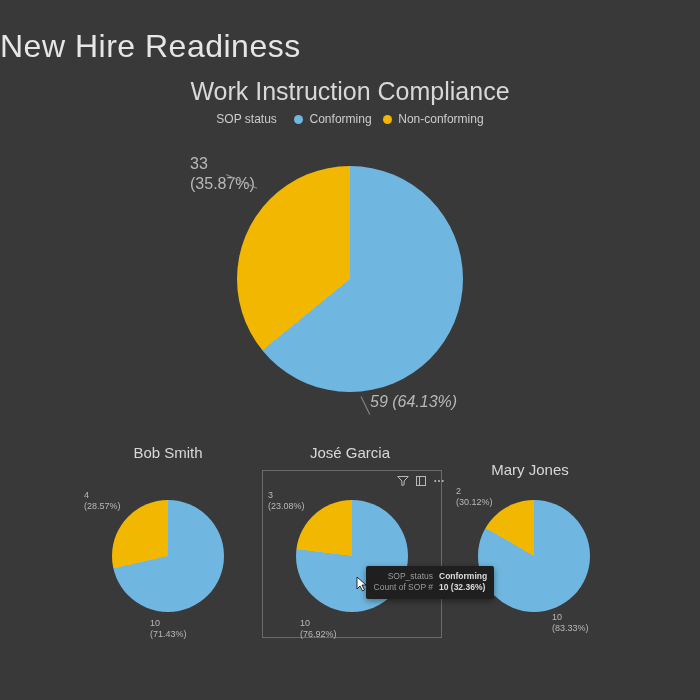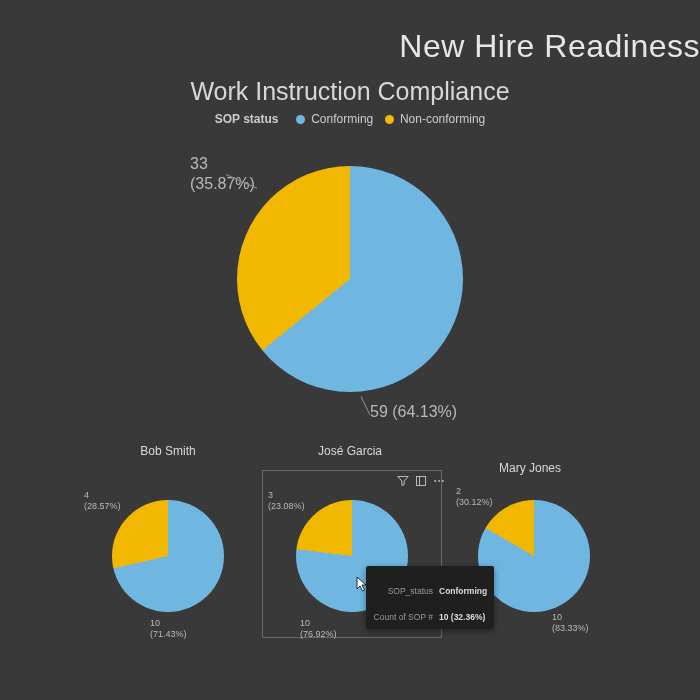--- a/index.html
+++ b/index.html
@@ -6,65 +6,65 @@
     margin: 0;
     padding: 0;
     width: 700px;
     height: 700px;
     background: #393939;
     font-family: "Segoe UI", Arial, sans-serif;
     color: #e6e6e6;
     overflow: hidden;
   }
   .page-title {
-    text-align: right;
+    text-align: left;
     font-size: 32px;
     font-weight: 300;
     margin-top: 28px;
     letter-spacing: 0.5px;
   }
   .subtitle {
     text-align: center;
     font-size: 25px;
     margin-top: 12px;
     color: #d8d8d8;
   }
   .legend {
     text-align: center;
     font-size: 12px;
     margin-top: 6px;
     color: #cccccc;
   }
-  .legend .lbl { font-weight: 700; margin-right: 6px; }
+  .legend .lbl { font-weight: 400; margin-right: 6px; }
   .swatch {
     display: inline-block;
     width: 9px; height: 9px; border-radius: 50%;
     margin: 0 3px 0 8px; vertical-align: middle;
   }
   .charts { position: relative; width: 700px; }
   .pie-wrap { position: absolute; }
   .pie { border-radius: 50%; }
   .dlabel { position: absolute; font-size: 16px; color: #b8b8b8; line-height: 1.25; white-space: nowrap; }
   .dlabel.sm { font-size: 9px; }
-  .name { position: absolute; font-size: 12px; color: #d8d8d8; text-align:center; }
+  .name { position: absolute; font-size: 15px; color: #d8d8d8; text-align:center; }
   .sel-box { position: absolute; border: 1px solid #6a6a6a; }
   .toolbar { position: absolute; display: flex; gap: 6px; }
   .ticon { width: 12px; height: 12px; color: #bdbdbd; }
   .tooltip {
     position: absolute;
     background: #1f1f1f;
     color: #dcdcdc;
     font-size: 8.5px;
     padding: 5px 7px;
     border-radius: 2px;
     line-height: 1.35;
     box-shadow: 0 2px 6px rgba(0,0,0,.4);
     white-space: nowrap;
   }
-  .tooltip .row { display:flex; gap:6px;margin-top:15px; }
+  .tooltip .row { display:flex; gap:6px; }
   .tooltip .k { color:#9a9a9a; text-align:right; min-width:60px;}
   .tooltip .v { font-weight:600; }
   .leader { position:absolute; background:#8a8a8a; height:1px; transform-origin: left center;}
   .cursor { position:absolute; width:12px; height:16px; }
 </style>
 </head>
 <body>
 
 <div class="page-title">New Hire Readiness</div>
 <div class="subtitle">Work Instruction Compliance</div>
@@ -79,21 +79,21 @@
 <div class="charts">
 
   <div class="pie-wrap" style="left:237px; top:40px;">
     <div id="main-pie" class="pie" style="width: 226px; height: 226px; background: conic-gradient(rgb(111, 183, 224) 0deg, rgb(111, 183, 224) 230.868deg, rgb(242, 183, 1) 230.868deg, rgb(242, 183, 1) 360deg);"></div>
   </div>
   <div class="dlabel" style="left:190px; top:28px;">
     <span>33</span><br>
     <span>(35.87%)</span>
   </div>
   <div class="leader" style="left:226px; top:48px; width:34px; transform:rotate(24deg);"></div>
-  <div class="dlabel" style="left:370px; top:276px;">59 (64.13%)</div>
+  <div class="dlabel" style="left:370px; top:266px;font-style:italic;">59 (64.13%)</div>
   <div class="leader" style="left:361px; top:270px; width:20px; transform:rotate(64deg);"></div>
 
   <div class="name" style="left:108px; top:318px; width:120px;">Bob Smith</div>
   <div class="name" style="left:290px; top:318px; width:120px;">José Garcia</div>
   <div class="name" style="left:470px; top:318px; width:120px;margin-top:17px;">Mary Jones</div>
 
   <div class="sel-box" style="left:262px; top:344px; width:178px; height:166px;"></div>
   <div class="toolbar" style="left:397px; top:349px;">
     <svg class="ticon" viewBox="0 0 16 16">
         <path d="M1 2h14l-5.5 6v5l-3 1v-6z" fill="none" stroke="currentColor" stroke-width="1.3"></path>

